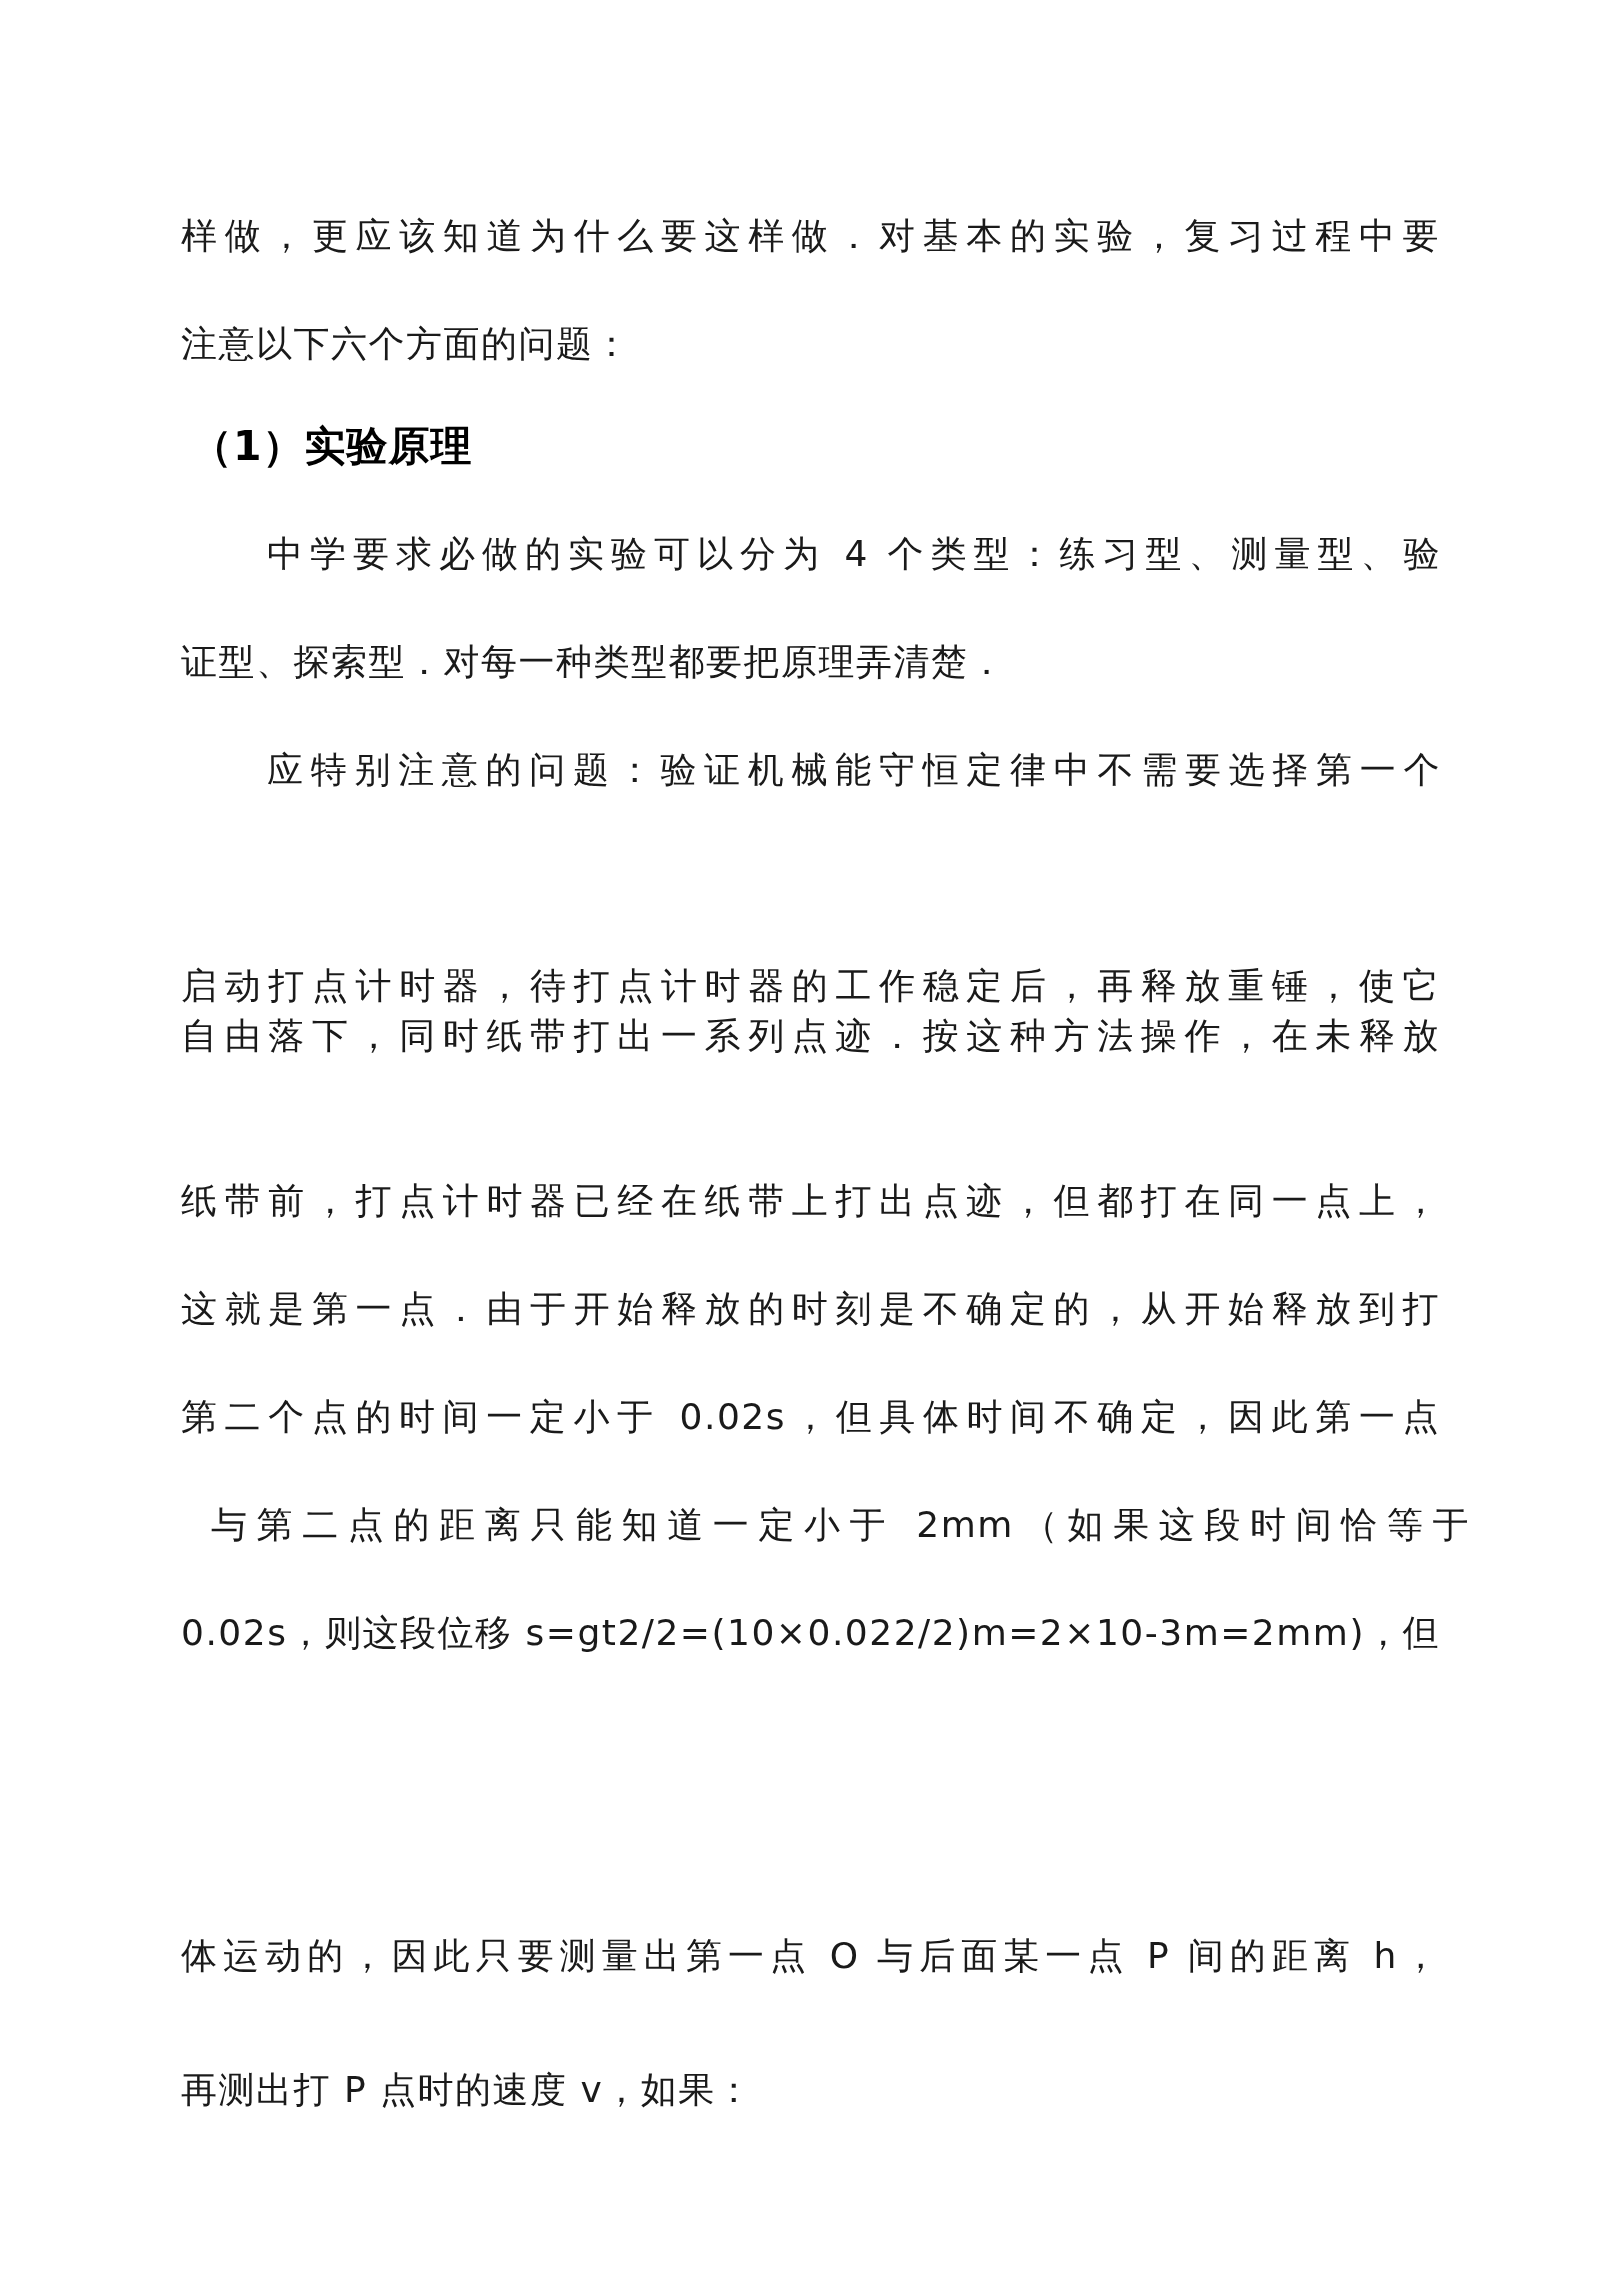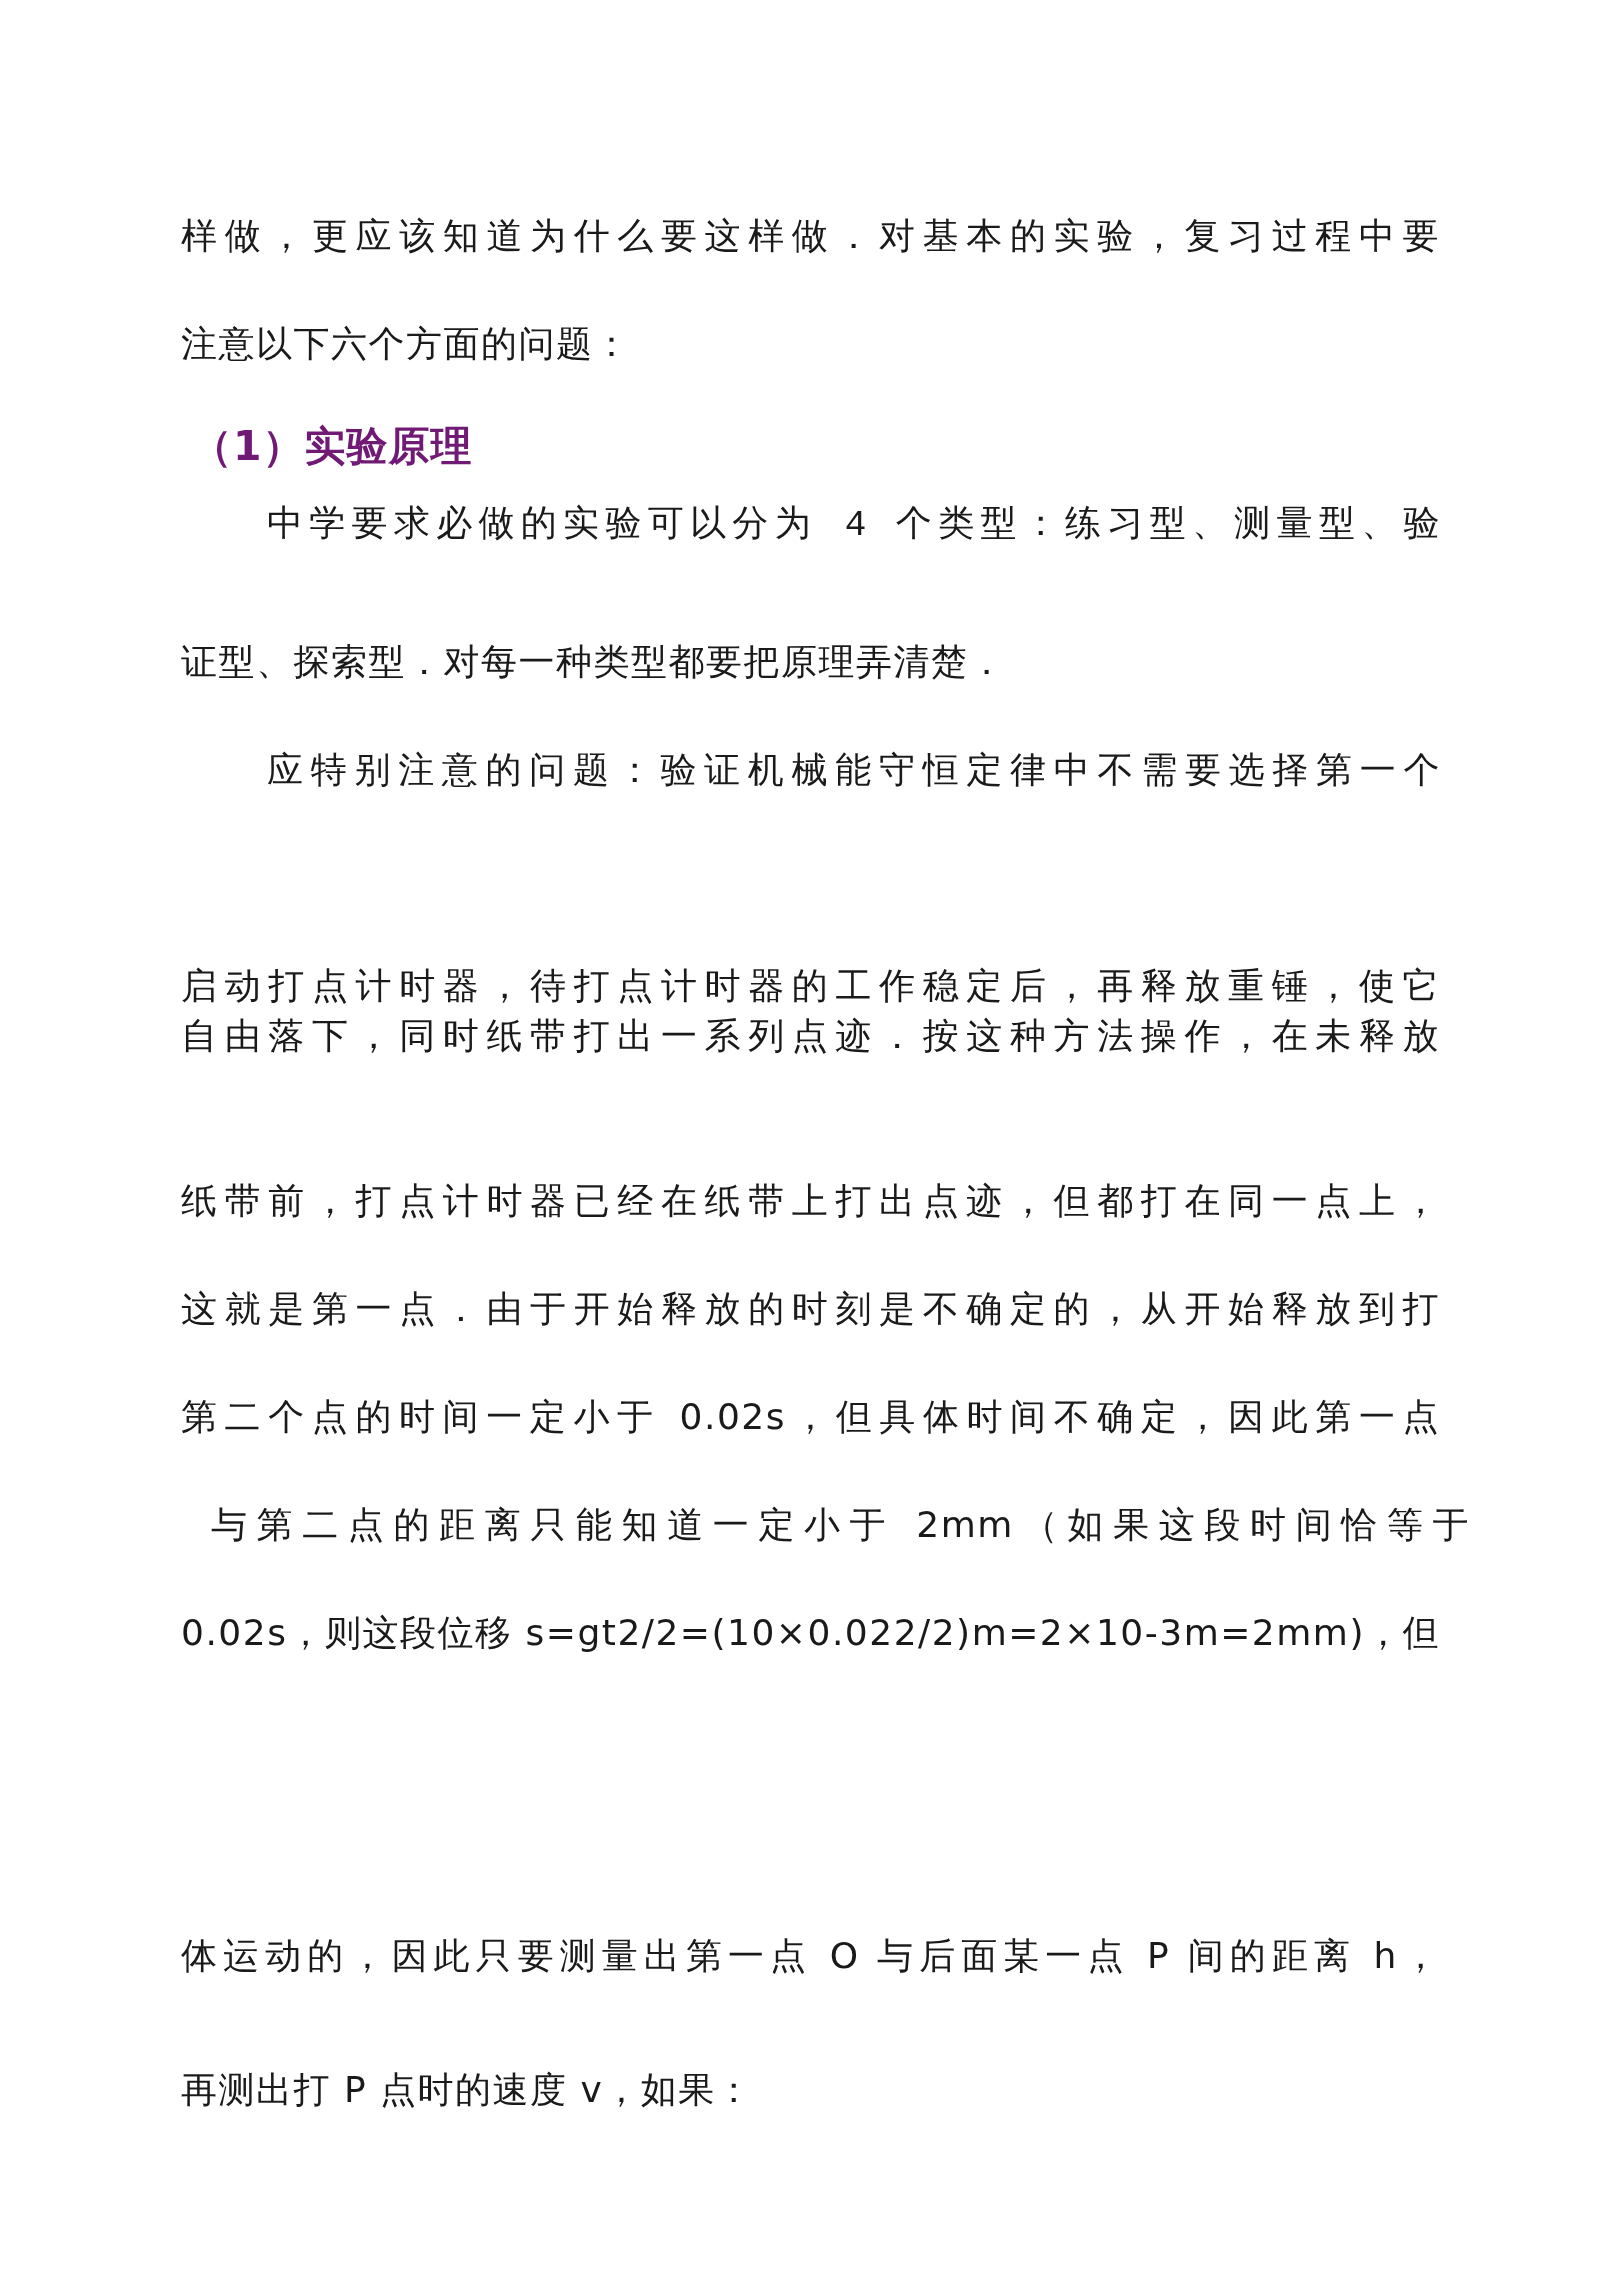--- a/index.html
+++ b/index.html
@@ -40,36 +40,36 @@
   .line.indent {
     left: 267px;
     width: 1174px;
   }
   .heading {
     position: absolute;
     left: 191px;
     font-size: 41px;
     line-height: 59px;
     font-weight: bold;
-    color: #701a75;
+    color: #000000;
     white-space: nowrap;
     letter-spacing: 1px;
   }
 </style>
 </head>
 <body>
 
 <div class="page">
 
   <div class="line" style="top:206px;">样做，更应该知道为什么要这样做．对基本的实验，复习过程中要</div>
   <div class="line last" style="top:314px;">注意以下六个方面的问题：</div>
 
   <div class="heading" style="top:417px;">（1）实验原理</div>
 
-  <div class="line indent" style="top:496px;font-family:Liberation Mono, monospace;">中学要求必做的实验可以分为 4 个类型：练习型、测量型、验</div>
+  <div class="line indent" style="top:524px;">中学要求必做的实验可以分为 4 个类型：练习型、测量型、验</div>
   <div class="line last" style="top:632px;">证型、探索型．对每一种类型都要把原理弄清楚．</div>
 
   <div class="line indent" style="top:740px;">应特别注意的问题：验证机械能守恒定律中不需要选择第一个</div>
   <div class="line" style="top:956px;">启动打点计时器，待打点计时器的工作稳定后，再释放重锤，使它</div>
   <div class="line" style="top:1006px;">自由落下，同时纸带打出一系列点迹．按这种方法操作，在未释放</div>
   <div class="line" style="top:1171px;">纸带前，打点计时器已经在纸带上打出点迹，但都打在同一点上，</div>
   <div class="line" style="top:1279px;">这就是第一点．由于开始释放的时刻是不确定的，从开始释放到打</div>
   <div class="line" style="top:1387px;">第二个点的时间一定小于 0.02s，但具体时间不确定，因此第一点</div>
   <div class="line" style="top:1495px;margin-left:30px;">与第二点的距离只能知道一定小于 2mm（如果这段时间恰等于</div>
   <div class="line" style="top:1603px;">0.02s，则这段位移 s=gt2/2=(10×0.022/2)m=2×10-3m=2mm)，但</div>

